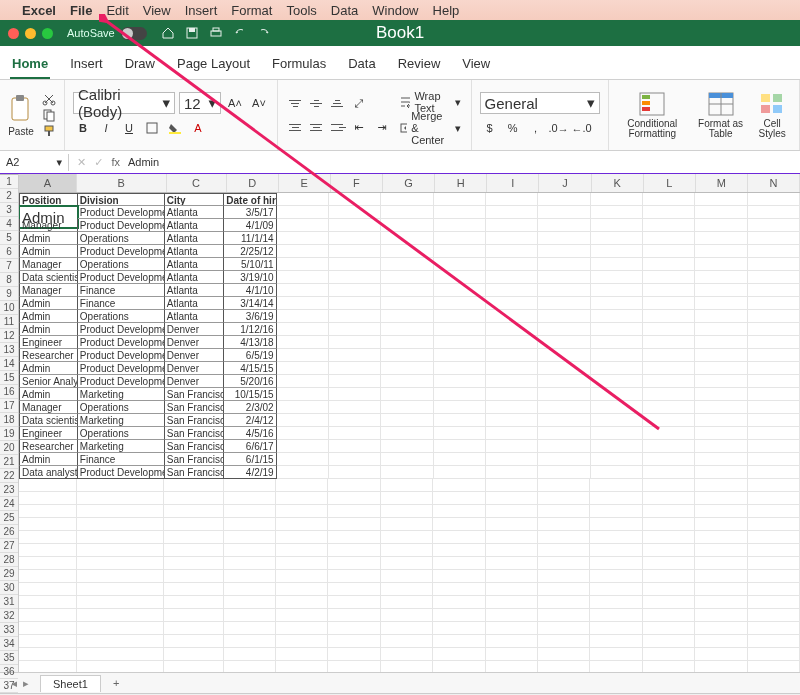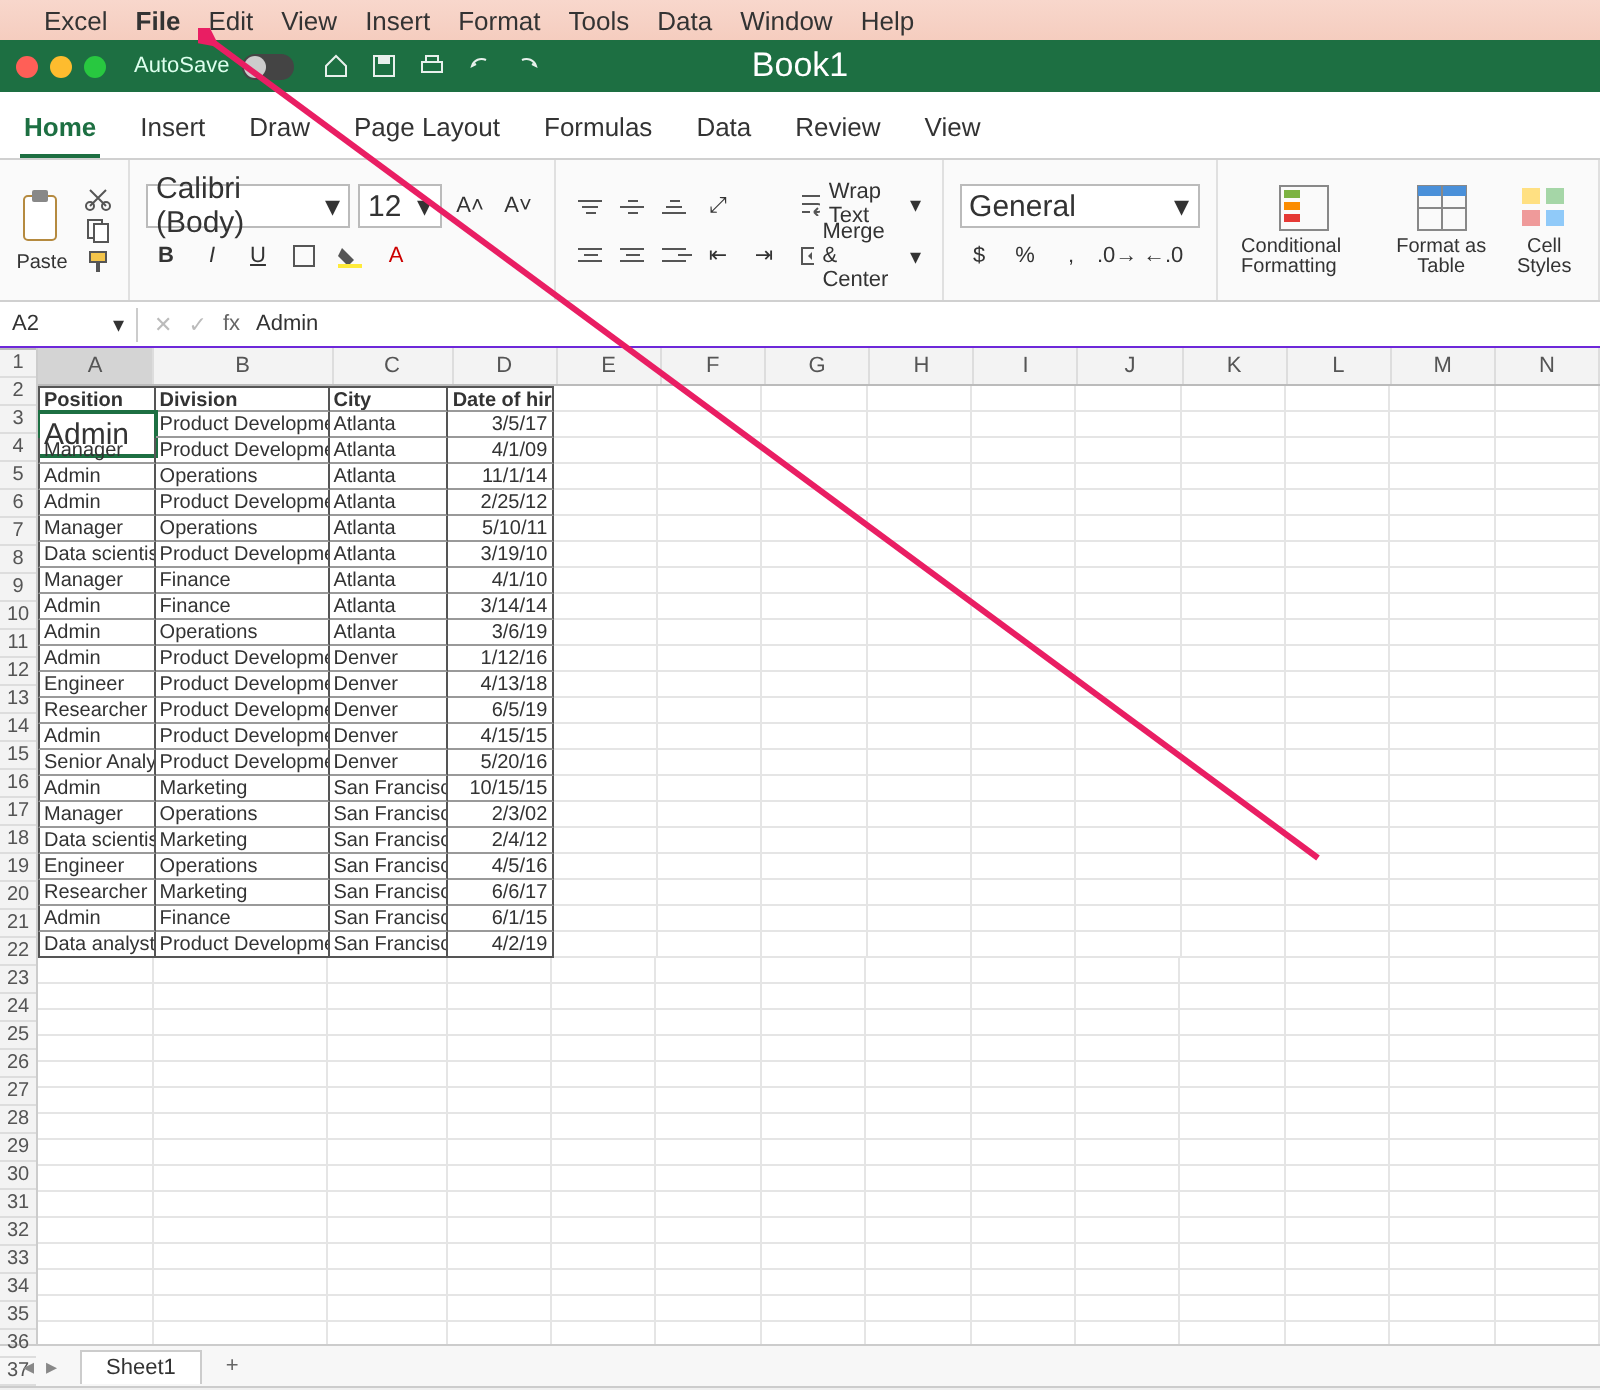--- a/index.html
+++ b/index.html
@@ -1,17 +1,17 @@
 <!DOCTYPE html>
 <html><head>
 <meta charset="utf-8">
 <style>
   html,body{margin:0;padding:0;font-family:-apple-system,Helvetica,Arial,sans-serif;font-size:12px;color:#333;background:#fff;width:800px;height:695px;overflow:hidden}
   .menubar{background:linear-gradient(#f8d7cc,#f5cdbf);height:20px;display:flex;align-items:center;padding:0 8px;gap:14px;font-size:13px}
-  .menubar .app{font-weight:400}
+  .menubar .app{font-weight:700}
   .menubar span{cursor:default}
   .menubar .file{font-weight:700}
   .titlebar{background:#1d6f42;height:26px;display:flex;align-items:center;position:relative;color:#fff}
   .traffic{display:flex;gap:6px;margin-left:8px}
   .dot{width:11px;height:11px;border-radius:50%}
   .dot.r{background:#ff5f57}.dot.y{background:#febc2e}.dot.g{background:#28c840}
   .autosave{display:flex;align-items:center;gap:6px;margin-left:14px;font-size:11px;color:#dfe}
   .switch{width:26px;height:13px;border-radius:7px;background:#444;position:relative}
   .switch::after{content:"";position:absolute;left:1px;top:1px;width:11px;height:11px;border-radius:50%;background:#ccc}
   .qa{display:flex;gap:10px;margin-left:14px;align-items:center}
@@ -252,21 +252,21 @@
     </div>
   </div>
   <div class="grp">
     <div class="lblstack">
       <svg width="28" height="26">
           <rect x="2" y="2" width="24" height="22" fill="none" stroke="#888"></rect>
           <rect x="4" y="4" width="8" height="4" fill="#7cb342"></rect>
           <rect x="4" y="10" width="8" height="4" fill="#fb8c00"></rect>
           <rect x="4" y="16" width="8" height="4" fill="#e53935"></rect>
         </svg>
-      <span style="line-height:1">Conditional Formatting</span>
+      <span style="text-align:center;line-height:1">Conditional Formatting</span>
     </div>
     <div class="lblstack">
       <svg width="28" height="26">
           <rect x="2" y="2" width="24" height="22" fill="none" stroke="#888"></rect>
           <rect x="2" y="2" width="24" height="5" fill="#4a90d9"></rect>
           <line x1="2" y1="13" x2="26" y2="13" stroke="#888"></line>
           <line x1="14" y1="2" x2="14" y2="24" stroke="#888"></line>
         </svg>
       <span style="text-align:center;line-height:1">Format as Table</span>
     </div>

